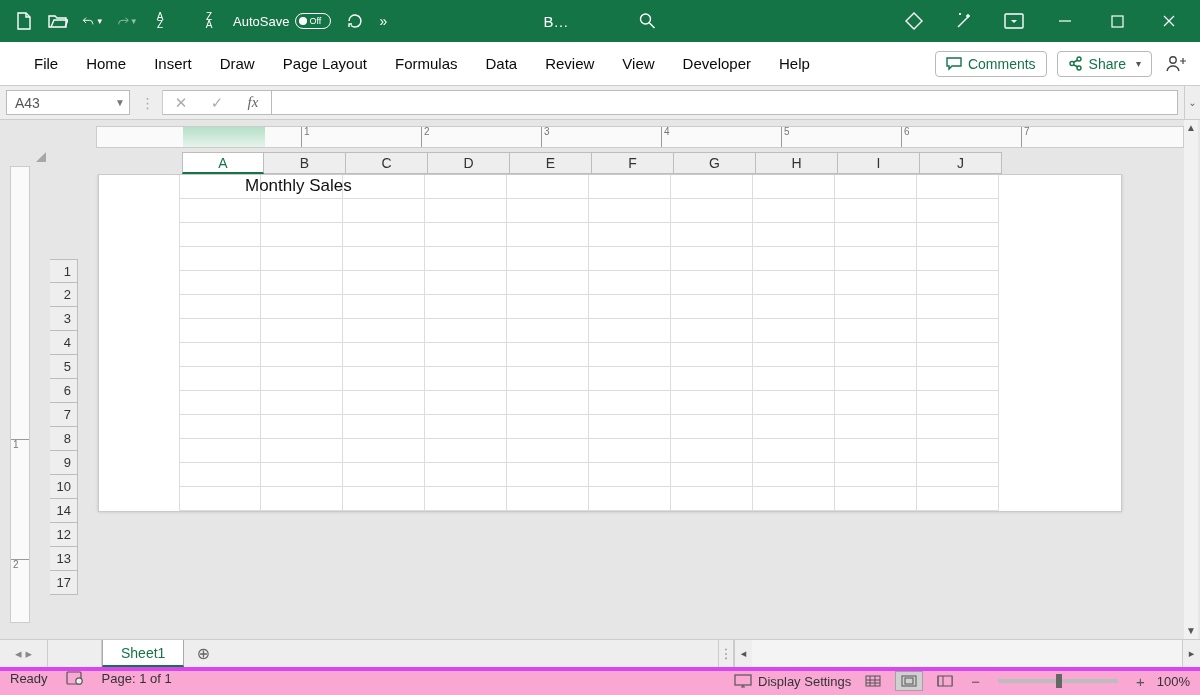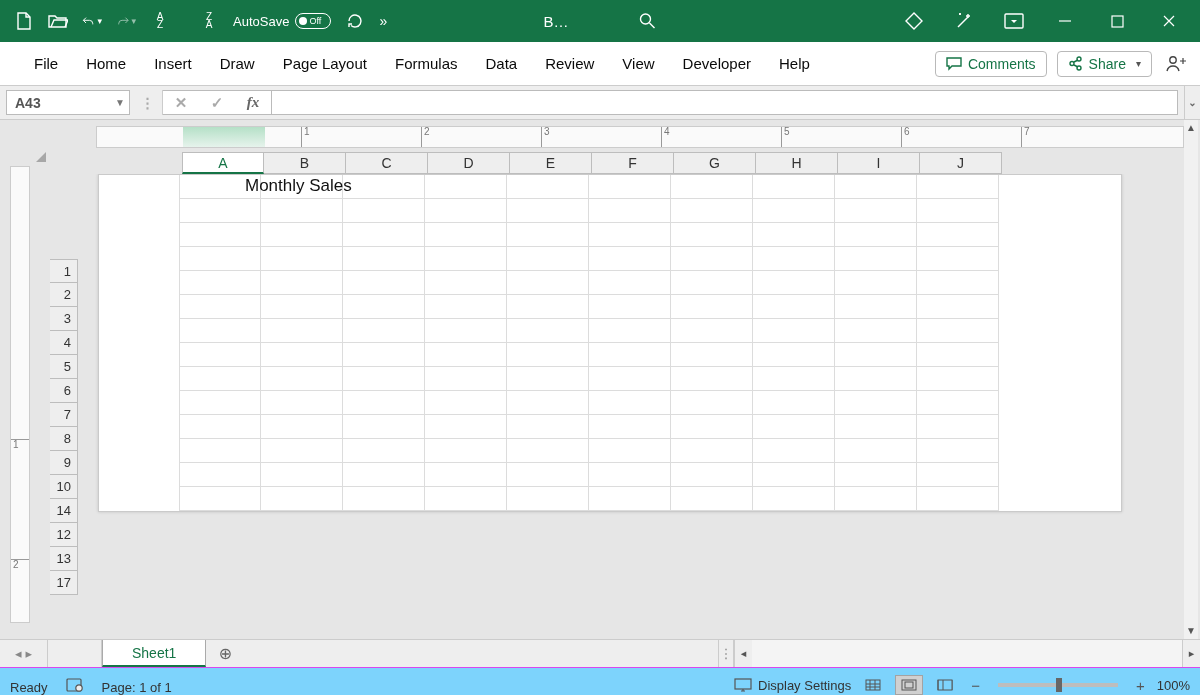--- a/index.html
+++ b/index.html
@@ -20,21 +20,21 @@
   .sort { font-size:10px; line-height:8px; display:flex; flex-direction:column; align-items:center; }
   
   .ribbon { height:44px; background:#fff; border-bottom:1px solid #ccc; display:flex; align-items:center; padding:0 10px 0 20px; font-size:15px; color:#0a0a0a; }
   .ribbon .tab { padding:6px 14px; cursor:default; }
   .ribbon .right { margin-left:auto; display:flex; align-items:center; gap:10px; }
   .pill { border:1px solid #b9b9b9; border-radius:4px; padding:4px 10px; display:flex; align-items:center; gap:6px; font-size:14px; color:#157446; }
   .pill svg { stroke:#157446; }
   .pill.share .chev { font-size:10px; color:#555; margin-left:4px; }
   .acct-icon { width:28px; height:28px; display:flex; align-items:center; justify-content:center;}
   
-  .fbar-row { height:34px; background:#eee; border-bottom:1px solid #ccc; display:flex; align-items:stretch;font-weight:bold; }
+  .fbar-row { height:34px; background:#eee; border-bottom:1px solid #ccc; display:flex; align-items:stretch; }
   .namebox { width:124px; background:#fff; border:1px solid #bbb; margin:4px 3px 4px 6px; display:flex; align-items:center; padding:0 8px; font-size:14px; position:relative; color:#555;}
   .namebox .dd { position:absolute; right:4px; font-size:10px; color:#777; }
   .fx-sep { width:30px; display:flex; align-items:center; justify-content:center; color:#aaa; font-size:14px; border-right:1px solid #ccc; margin:4px 0;}
   .fx-btns { background:#fff; border:1px solid #bbb; border-left:none; margin:4px 0; display:flex; align-items:center; }
   .fx-btns .b { width:36px; display:flex; align-items:center; justify-content:center; color:#aaa; font-size:15px; }
   .fx-btns .fx { font-style:italic; font-family: "Times New Roman", serif; color:#666;}
   .fbar-input { flex:1; background:#fff; border:1px solid #bbb; border-left:none; margin:4px 6px 4px 0; position:relative;}
   .fbar-expand { width:16px; background:#eee; display:flex; align-items:center; justify-content:center; font-size:10px; color:#666; border-left:1px solid #ccc;}
   
   .workspace { position:absolute; top:120px; left:0; right:0; bottom:56px; background:#e6e6e6; }
@@ -69,30 +69,30 @@
   .grow .gcell:first-child { border-left:1px solid #dcdcdc;}
   .grid .label { position:absolute; left:66px; top:1px; font-size:17px; color:#111;}
   .vscroll { position:absolute; right:2px; top:0; bottom:0; width:14px; background:#f1f1f1; }
   .vscroll .up,.vscroll .dn { height:16px; text-align:center; font-size:10px; color:#555; line-height:16px;}
   .vscroll .dn { position:absolute; bottom:0; width:100%; }
 
   
   .sheetbar { position:absolute; left:0; right:0; bottom:28px; height:28px; background:#eee; border-top:1px solid #ccc; display:flex; align-items:stretch; font-size:13px; }
   .sheetbar .nav { width:48px; display:flex; align-items:center; justify-content:center; gap:4px; color:#888; border-right:1px solid #ccc; }
   .sheetbar .blank { width:54px; border-right:1px solid #ccc;}
-  .sheet-tab { background:#fff; border:1px solid #aaa; border-top:none; padding:0 29px; display:flex; align-items:center; border-bottom:2px solid #157446; color:#157446; font-size:14px;}
+  .sheet-tab { background:#fff; border:1px solid #aaa; border-top:none; padding:0 18px; display:flex; align-items:center; border-bottom:2px solid #157446; color:#157446; font-size:14px;}
   .addsheet { width:38px; display:flex; align-items:center; justify-content:center; color:#666; font-size:16px;}
   .sheetbar .spacer { flex:1; }
   .grip { width:16px; display:flex; align-items:center; justify-content:center; color:#888; border-left:1px solid #ccc; border-right:1px solid #ccc;}
   .hscroll { width:466px; display:flex; align-items:center; background:#f4f4f4; }
   .hscroll .btn { width:18px; height:100%; display:flex; align-items:center; justify-content:center; font-size:11px; color:#555; background:#eee; border-left:1px solid #ccc;}
   .hscroll .track { flex:1; height:14px; background:#f4f4f4; position:relative; }
 
   
-  .status { position:absolute; left:0; right:0; bottom:0; height:28px; background:#7dd3fc; border-top:1px solid #d946ef; display:flex; align-items:flex-end; font-size:13px; color:#333; padding:0 10px; gap:18px;}
+  .status { position:absolute; left:0; right:0; bottom:0; height:28px; background:#f9a8d4; border-top:4px solid #d946ef; display:flex; align-items:flex-start; font-size:13px; color:#333; padding:0 10px; gap:18px;}
   .status .right { margin-left:auto; display:flex; align-items:center; gap:8px; }
   .viewbtn { width:28px; height:20px; border:1px solid transparent; display:flex; align-items:center; justify-content:center; color:#444;}
   .viewbtn.active { background:#d0d0d0; border-color:#a3a3a3; }
   .zoom-slider { width:120px; height:4px; background:#bdbdbd; position:relative; margin:0 6px;}
   .zoom-slider .thumb { position:absolute; left:58px; top:-5px; width:6px; height:14px; background:#666; }
   .zoom-slider .mid { position:absolute; left:58px; top:-3px; width:2px; height:10px; background:#888;}
   .pm { font-size:15px; color:#555; padding:0 4px;}
 </style>
 </head>
 <body>

